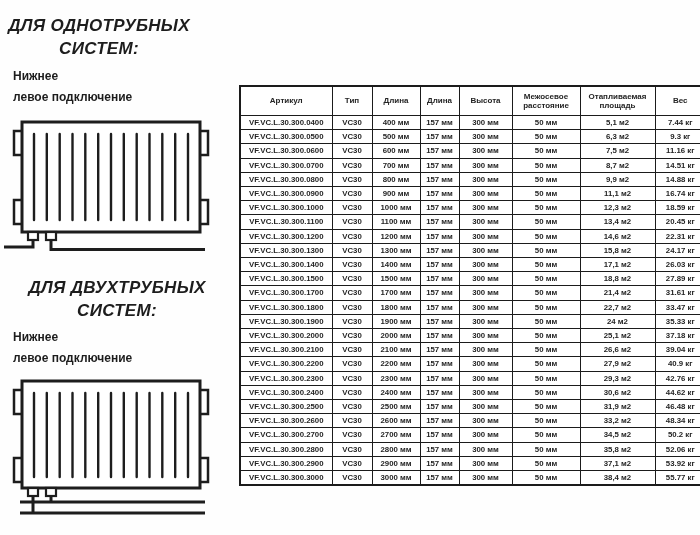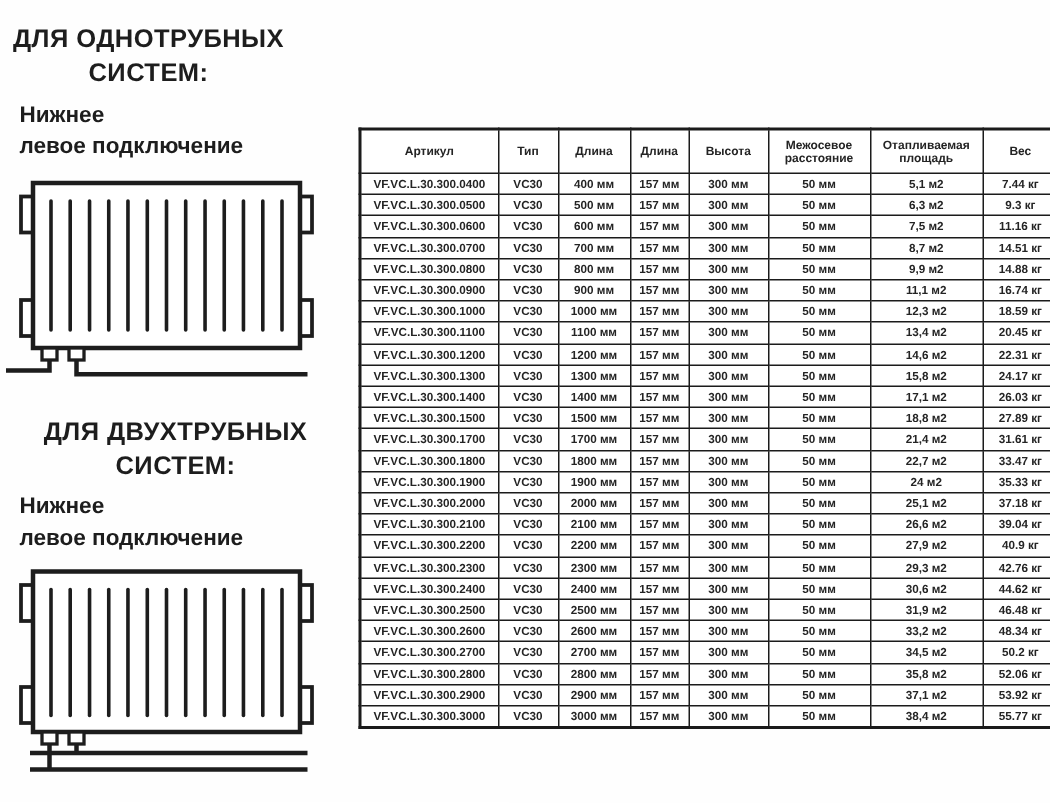--- a/index.html
+++ b/index.html
@@ -2,25 +2,25 @@
 <html><head>
 <meta charset="utf-8">
 <style>
   html,body{margin:0;padding:0;background:#ffffff;}
   .page{
     position:relative;width:700px;height:535px;background:#fefefe;overflow:hidden;
     font-family:"Liberation Sans","DejaVu Sans",sans-serif;color:#1d1d1d;
   }
   .sec-title{
     position:absolute;left:0;width:198px;margin:0;text-align:center;
-    font-size:17px;line-height:22.5px;font-weight:bold;letter-spacing:.3px;color:#1d1d1d;
+    font-size:17px;line-height:22.5px;font-weight:bold;letter-spacing:.3px;color:#1d1d1d;font-style:italic;
   }
   .sec-sub{
     position:absolute;left:13px;margin:0;
-    font-size:15px;line-height:21px;font-weight:bold;color:#1d1d1d;
+    font-size:12px;line-height:21px;font-weight:bold;color:#1d1d1d;
   }
   .diagram{position:absolute;left:2px;}
   .table-wrap{position:absolute;left:228px;top:85px;width:466px;}
   table.spec{
     border-collapse:collapse;table-layout:fixed;width:466px;
     border:2.5px solid #1b1b1b;background:#fff;margin-left:11px;
   }
   table.spec th,table.spec td{
     border:1.5px solid #1b1b1b;text-align:center;vertical-align:middle;
     padding:0 1px;overflow:hidden;white-space:normal;color:#242424;

